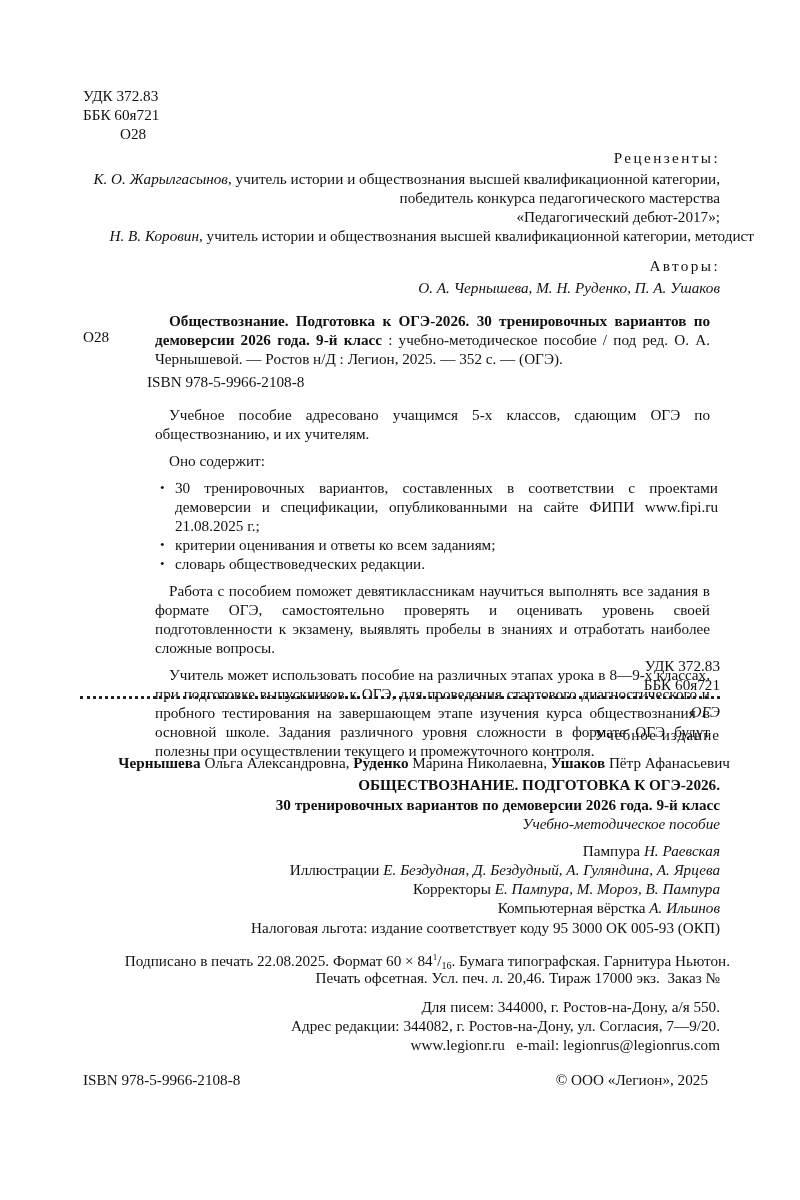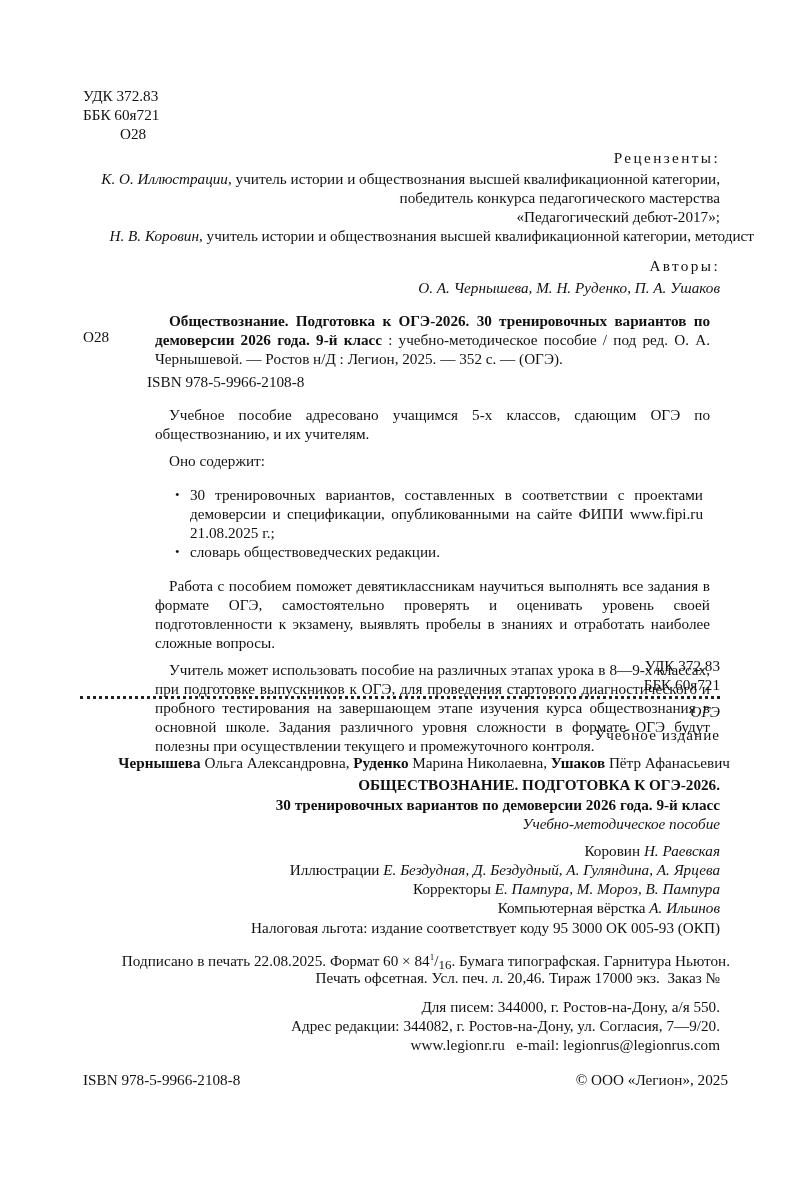--- a/index.html
+++ b/index.html
@@ -12,42 +12,42 @@
   .center { text-align: right; }
   .it { font-style: italic; }
   .b { font-weight: bold; }
   .spaced { letter-spacing: 2.4px; }
   .cls { left: 83px; width: 120px; }
   .cls div { white-space: nowrap; }
   .cls .o28 { padding-left: 37px; }
   .wide { left: 80px; width: 640px; }
   .main { left: 147px; width: 571px; text-align: justify; }
   .main p { margin: 8px; text-indent: 14px; }
-  .bul { margin: 15px; padding: 0; list-style: none; }
+  .bul { margin: 0; padding: 0; list-style: none; }
   .bul li { position: relative; padding-left: 28px; text-indent: 0; }
   .bul li::before { content: "•"; position: absolute; left: 13px; top: 0; font-size: 13px; }
   .dotline {
     left: 80px; width: 640px; top: 696px; height: 0;
     border-top: 3px dotted #222;
   }
   .sup { font-size: 9px; vertical-align: 6px; }
-  .sub { font-size: 13px; vertical-align: -3px; }
+  .sub { font-size: 10px; vertical-align: -3px; }
 </style>
 </head>
 <body>
 
 <div class="abs cls" style="top:86px;">
   <div>УДК 372.83</div>
   <div>ББК 60я721</div>
   <div class="o28">О28</div>
 </div>
 
 <div class="abs wide center spaced" style="top:148px;">Рецензенты:</div>
 <div class="abs wide center" style="top:169px;">
-  <div><span class="it">К. О. Иллюстрации</span><span>, учитель истории и обществознания высшей квалификационной категории,</span></div>
+  <div><span class="it">К. О. Жарылгасынов</span><span>, учитель истории и обществознания высшей квалификационной категории,</span></div>
   <div>победитель конкурса педагогического мастерства</div>
   <div>«Педагогический дебют-2017»;</div>
 </div>
 <div class="abs center" style="top:226px; left:70px; width:660px; white-space:nowrap;margin-left:24px;">
   <span class="it">Н. В. Коровин</span><span>, учитель истории и обществознания высшей квалификационной категории, методист</span>
 </div>
 
 <div class="abs wide center spaced" style="top:256px;">Авторы:</div>
 <div class="abs wide center it" style="top:278px;">О. А. Чернышева, М. Н. Руденко, П. А. Ушаков</div>
 
@@ -55,20 +55,21 @@
 <div class="abs main" style="top:303px;">
   <p><span class="b">Обществознание. Подготовка к ОГЭ-2026. 30 тренировочных вариантов по демоверсии 2026 года. 9-й класс</span><span> : учебно-методическое пособие / под ред. О. А. Чернышевой. — Ростов н/Д : Легион, 2025. — 352 с. — (ОГЭ).</span></p>
 </div>
 <div class="abs" style="left:147px; top:372px;">ISBN 978-5-9966-2108-8</div>
 
 <div class="abs main" style="top:397px;">
   <p>Учебное пособие адресовано учащимся 5-х классов, сдающим ОГЭ по обществознанию, и их учителям.</p>
   <p>Оно содержит:</p>
   <ul class="bul">
     <li>30 тренировочных вариантов, составленных в соответствии с проектами демоверсии и спецификации, опубликованными на сайте ФИПИ www.fipi.ru 21.08.2025 г.;</li>
+    <li>критерии оценивания и ответы ко всем заданиям;</li>
     <li>словарь обществоведческих редакции.</li>
   </ul>
   <p>Работа с пособием поможет девятиклассникам научиться выполнять все задания в формате ОГЭ, самостоятельно проверять и оценивать уровень своей подготовленности к экзамену, выявлять пробелы в знаниях и отработать наиболее сложные вопросы.</p>
   <p>Учитель может использовать пособие на различных этапах урока в 8—9-х классах, при подготовке выпускников к ОГЭ, для проведения стартового диагностического и пробного тестирования на завершающем этапе изучения курса обществознания в основной школе. Задания различного уровня сложности в формате ОГЭ будут полезны при осуществлении текущего и промежуточного контроля.</p>
 </div>
 <div class="abs" style="left:610px; top:656px; width:110px; text-align:right;">
   <div>УДК 372.83</div>
   <div>ББК 60я721</div>
 </div>
 
@@ -78,33 +79,33 @@
 <div class="abs wide center spaced" style="top:725px; letter-spacing:1px;font-family:Liberation Serif, serif;">Учебное издание</div>
 
 <div class="abs center" style="top:753px; left:70px; width:660px; white-space:nowrap;">
   <span class="b">Чернышева</span><span> Ольга Александровна, </span><span class="b">Руденко</span><span> Марина Николаевна, </span><span class="b">Ушаков</span><span> Пётр Афанасьевич</span>
 </div>
 <div class="abs wide center b" style="top:775px;">ОБЩЕСТВОЗНАНИЕ. ПОДГОТОВКА К ОГЭ-2026.</div>
 <div class="abs wide center b" style="top:795px;">30 тренировочных вариантов по демоверсии 2026 года. 9-й класс</div>
 <div class="abs wide center it" style="top:814px;">Учебно-методическое пособие</div>
 
 <div class="abs wide center" style="top:841px;">
-  <div><span>Коровин </span><span class="it">Н. Раевская</span></div>
+  <div><span>Пампура </span><span class="it">Н. Раевская</span></div>
   <div><span>Иллюстрации </span><span class="it">Е. Бездудная, Д. Бездудный, А. Гуляндина, А. Ярцева</span></div>
   <div><span>Корректоры </span><span class="it">Е. Пампура, М. Мороз, В. Пампура</span></div>
   <div><span>Компьютерная вёрстка </span><span class="it">А. Ильинов</span></div>
 </div>
 
 <div class="abs wide center" style="top:918px;">Налоговая льгота: издание соответствует коду 95 3000 ОК 005-93 (ОКП)</div>
 
 <div class="abs center" style="top:948px; left:70px; width:660px; white-space:nowrap;">
   <span>Подписано в печать 22.08.2025. Формат 60 × 84</span><span class="sup">1</span><span>/</span><span class="sub">16</span><span>. Бумага типографская. Гарнитура Ньютон.</span>
 </div>
 <div class="abs wide center" style="top:968px; white-space:pre;">Печать офсетная. Усл. печ. л. 20,46. Тираж 17000 экз.  Заказ №</div>
 
 <div class="abs wide center" style="top:997px;">
   <div>Для писем: 344000, г. Ростов-на-Дону, а/я 550.</div>
   <div>Адрес редакции: 344082, г. Ростов-на-Дону, ул. Согласия, 7—9/20.</div>
   <div><span>www.legionr.ru</span>&nbsp;&nbsp;&nbsp;<span>e-mail: legionrus@legionrus.com</span></div>
 </div>
 
 <div class="abs" style="left:83px; top:1070px;">ISBN 978-5-9966-2108-8</div>
-<div class="abs" style="left:528px; top:1070px; width:200px; text-align:right;">© ООО «Легион», 2025</div>
+<div class="abs" style="left:508px; top:1070px; width:200px; text-align:right;">© ООО «Легион», 2025</div>
 
 </body></html>

